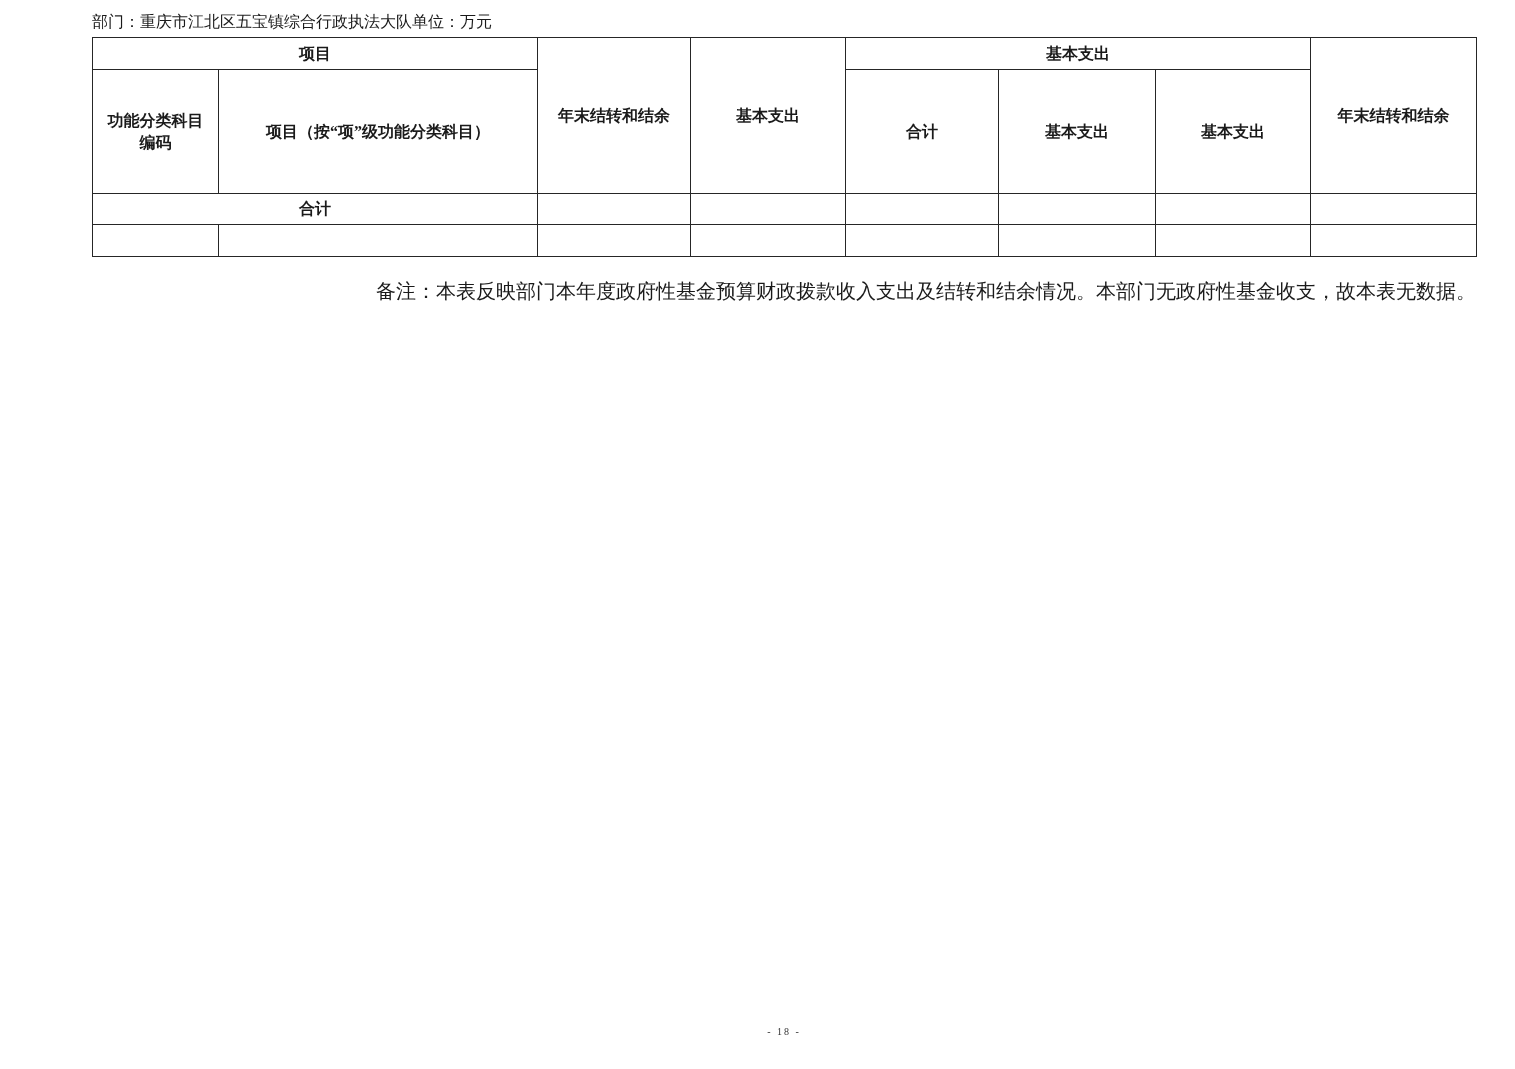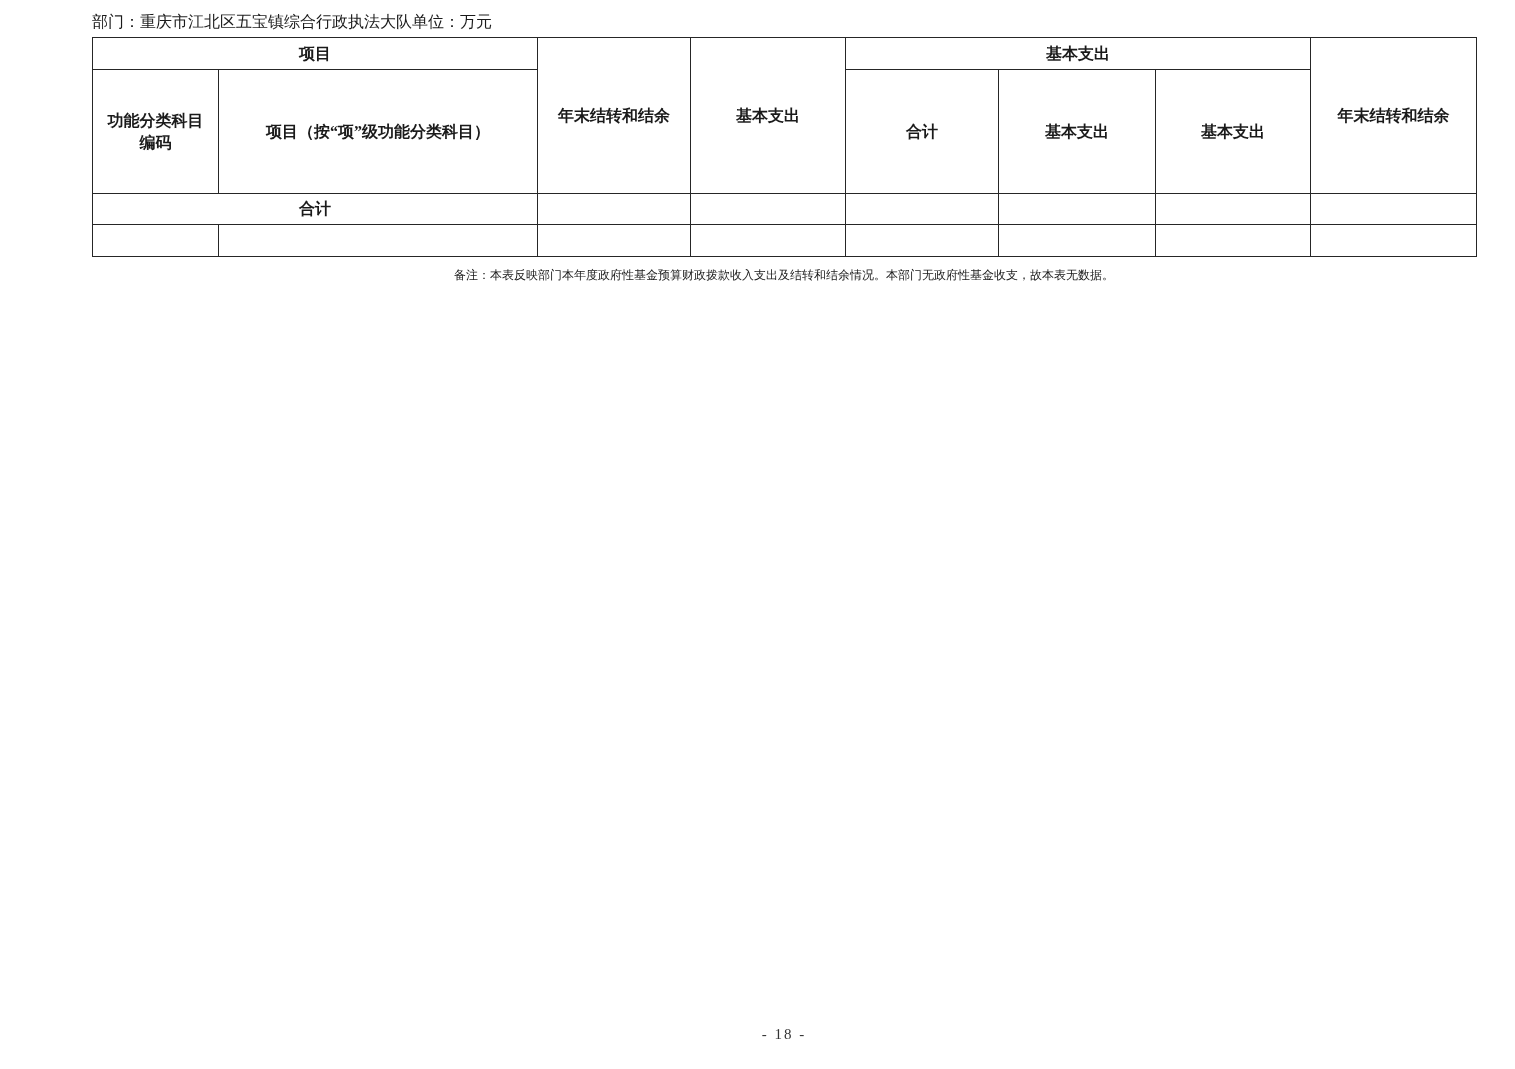--- a/index.html
+++ b/index.html
@@ -55,32 +55,32 @@
     padding: 2px 8px;
     overflow: hidden;
     word-break: break-all;
   }
   tr.hrow1 { height: 32px; }
   tr.hrow2 { height: 124px; font-family: Liberation Serif, serif; }
   tr.total-row { height: 31px; }
   tr.blank-row { height: 32px; }
   td.bold { font-weight: bold; }
   .note {
-    margin-top: 7px;
-    font-size: 12px;
+    margin-top: 23px;
+    font-size: 20px;
     line-height: 22px;
-    text-align: center;
+    text-align: right;
   }
   .page-number {
     position: absolute;
     left: 92px;
     top: 1026px;
     width: 1384px;
     text-align: center;
-    font-size: 15px;
+    font-size: 10px;
     letter-spacing: 2px;
     color: #333;
   }
 </style>
 </head>
 <body>
 
 <div class="content">
 
 

